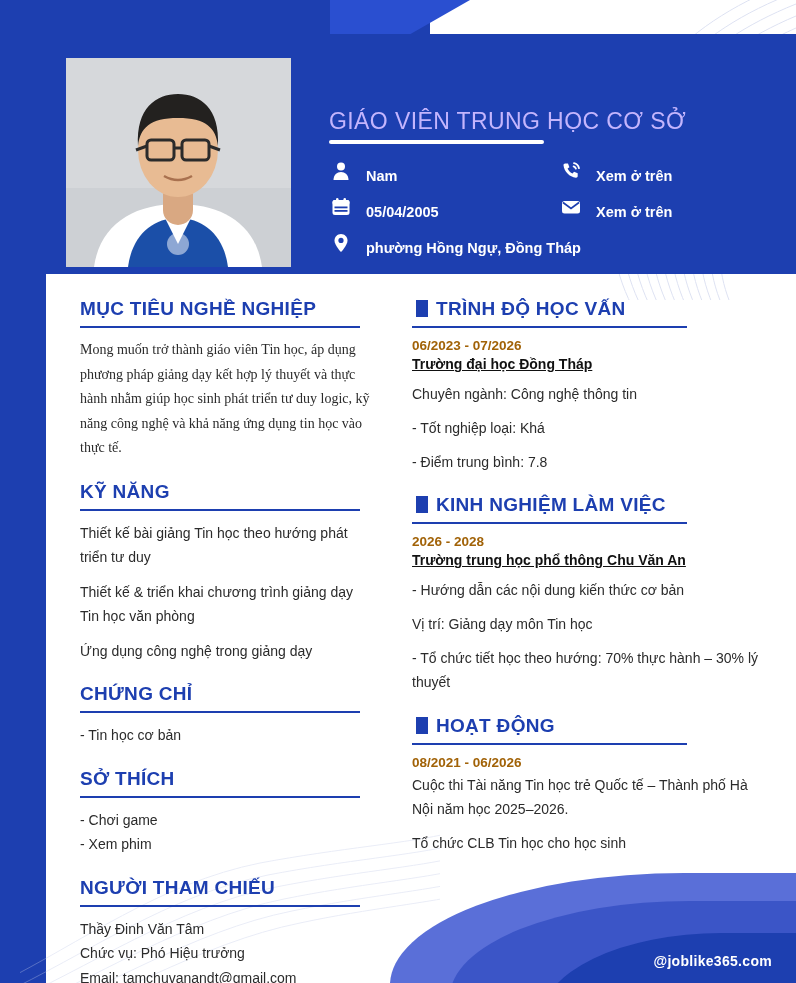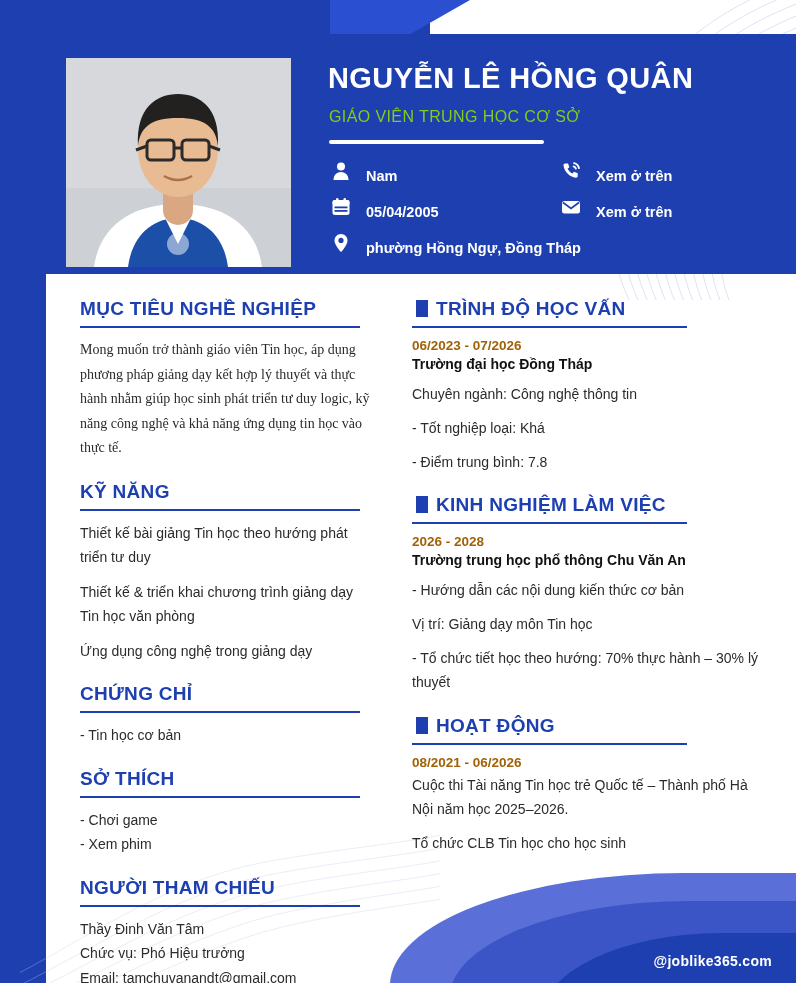--- a/index.html
+++ b/index.html
@@ -106,22 +106,22 @@
     left: 282px; top: 28px;
     color: #ffffff;
     font-size: 29px;
     font-weight: bold;
     letter-spacing: 0.4px;
     white-space: nowrap;
   }
   .job {
     position: absolute;
     left: 283px; top: 74px;
-    color: #84cc16;
-    font-size: 16px;
+    color: #c4b5fd;
+    font-size: 23px;
     letter-spacing: 0.4px;
     white-space: nowrap;
   }
   .name-rule {
     position: absolute;
     left: 283px; top: 106px;
     width: 215px; height: 4px;
     background: #ffffff;
     border-radius: 2px;
   }
@@ -214,20 +214,21 @@
     color: #a16207;
     font-size: 13.5px;
     font-weight: bold;
     margin: 2px 0 3px 0;
   }
   .blk-org {
     color: #111111;
     font-size: 14px;
     font-weight: bold;
     margin: 0 0 5px 0;
+    text-decoration: underline;
   }
   .blk-line {
     color: #2b2b2b;
     font-size: 14px;
     line-height: 1.72;
     margin: 0;
   }
   .mt10 { margin-top: 10px; }
   .mt14 { margin-top: 14px; }
   .mt18 { margin-top: 18px; }
@@ -309,21 +310,20 @@
             <rect x="81" y="82" width="27" height="20" rx="4"></rect>
             <rect x="116" y="82" width="27" height="20" rx="4"></rect>
             <line x1="108" y1="90" x2="116" y2="90"></line>
             <line x1="81" y1="88" x2="70" y2="92"></line>
             <line x1="143" y1="88" x2="154" y2="92"></line>
           </g>
           <path d="M98,118 q14,8 28,0" stroke="#a9714f" stroke-width="2.5" fill="none"></path>
         </svg>
       </div>
 
-      <div class="name">NGUYỄN LÊ HỒNG QUÂN</div>
       <div class="job">GIÁO VIÊN TRUNG HỌC CƠ SỞ</div>
       <div class="name-rule"></div>
 
       <div class="contacts">
         <div class="c-col left">
           <div class="c-row">
             <span class="c-ico">
               <svg width="20" height="20" viewBox="0 0 20 20" fill="#ffffff">
                 <circle cx="10" cy="5.5" r="4"></circle>
                 <path d="M2.5,19 C2.5,13.7 6,11 10,11 C14,11 17.5,13.7 17.5,19 Z"></path>

